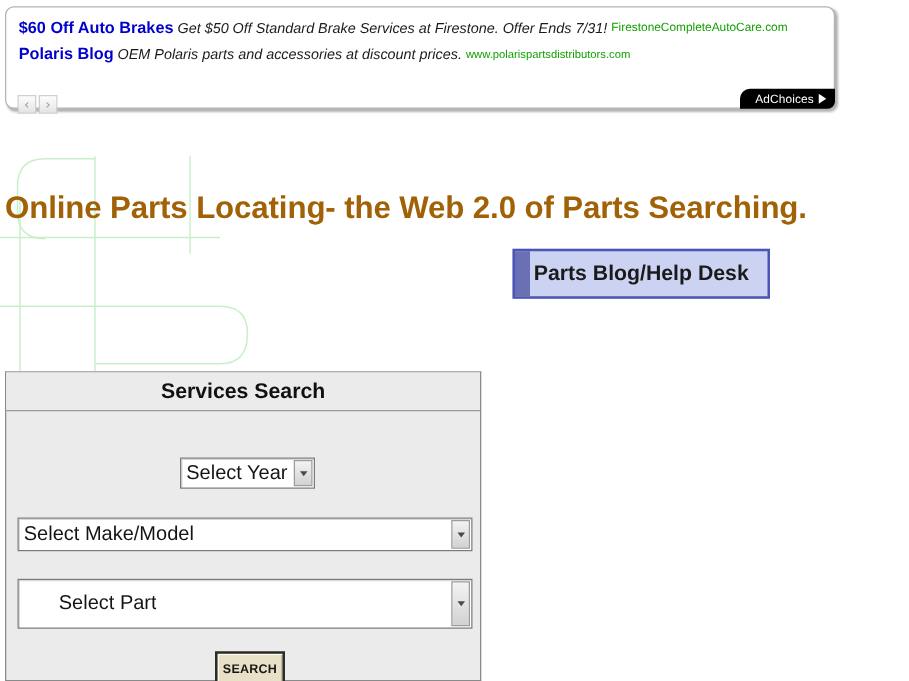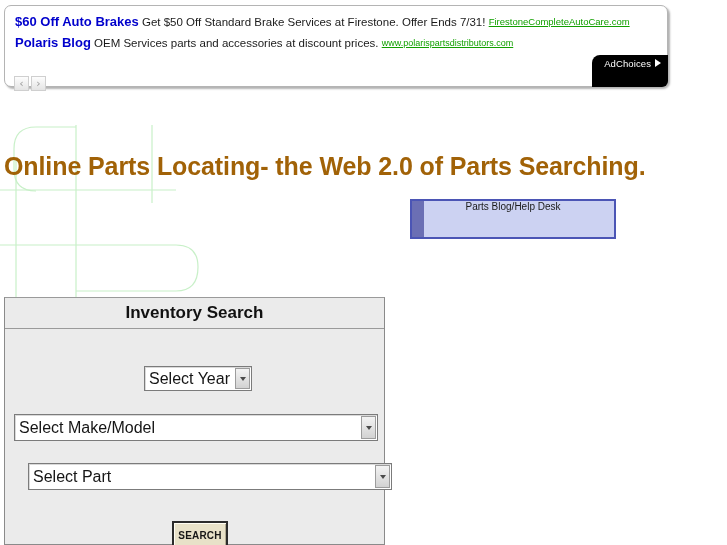--- a/index.html
+++ b/index.html
@@ -52,24 +52,24 @@
   .ad-row.r2 { top: 30px; }
   .ad-row.r3 { top: 51px; }
   .ad-title {
     color: #0000cc;
     font-weight: bold;
     font-size: 13px;
   }
   .ad-desc {
     color: #1a1a1a;
     font-size: 11.5px;
+    font-style: italic;
   }
   .ad-link {
     color: #12a000;
-    text-decoration: underline;
     font-size: 9px;
     vertical-align: 1px;
   }
   .ad-link.big { font-size: 9.5px; }
 
   .ad-nav {
     position: absolute;
     left: 9px;
     top: 70px;
     display: flex;
@@ -91,21 +91,21 @@
   }
 
   .adchoices {
     position: absolute;
     right: -1px;
     bottom: -1px;
     height: 16px;
     background: #000000;
     color: #ffffff;
     border-radius: 8px 0 6px 0;
-    padding: 0 7px 16px 12px;
+    padding: 0 7px 0 12px;
     display: flex;
     align-items: center;
     gap: 4px;
     font-size: 9.5px;
     letter-spacing: 0.1px;
   }
   .adchoices .tri {
     width: 0; height: 0;
     border-left: 6px solid #ffffff;
     border-top: 4px solid transparent;
@@ -129,25 +129,27 @@
   .blog-btn {
     position: absolute;
     left: 410px;
     top: 199px;
     width: 206px;
     height: 40px;
     background: #ccd2f2;
     border: 2px solid #4b55b5;
     box-sizing: border-box;
     display: flex;
-    justify-content: center;
-    font-size: 10px;
+    align-items: center;
+    justify-content: center;
+    font-size: 17px;
     color: #1a1a1a;
     z-index: 3;
     cursor: pointer;
+    font-weight: bold;
   }
   .blog-btn .lefttab {
     position: absolute;
     left: 0;
     top: 0;
     bottom: 0;
     width: 12px;
     background: #6b6fb4;
   }
 
@@ -226,24 +228,25 @@
   }
   .sel-year .txt { padding-right: 18px; }
 
   .sel-make {
     left: 9px;
     top: 85px;
     width: 364px;
     height: 27px;
   }
   .sel-part {
-    left: 23px;
+    left: 9px;
     top: 134px;
     width: 364px;
-    height: 27px;
+    height: 40px;
+    padding-left: 28px;
   }
 
   .search-btn {
     position: absolute;
     left: 167px;
     top: 192px;
     width: 56px;
     height: 28px;
     background: #e8e1c8;
     border: 2px solid #2b2b2b;
@@ -277,21 +280,21 @@
 <div class="adbox">
 
   <div class="ad-row r1">
     <span class="ad-title">$60 Off Auto Brakes</span>
     <span class="ad-desc">Get $50 Off Standard Brake Services at Firestone. Offer Ends 7/31!</span>
     <span class="ad-link big">FirestoneCompleteAutoCare.com</span>
   </div>
 
   <div class="ad-row r2">
     <span class="ad-title">Polaris Blog</span>
-    <span class="ad-desc">OEM Services parts and accessories at discount prices.</span>
+    <span class="ad-desc">OEM Polaris parts and accessories at discount prices.</span>
     <span class="ad-link">www.polarispartsdistributors.com</span>
   </div>
 
 
   <div class="ad-nav">
     <div class="ad-nav-btn">‹</div>
     <div class="ad-nav-btn">›</div>
   </div>
 
   <div class="adchoices">
@@ -301,21 +304,21 @@
 </div>
 
 <div class="headline">Online Parts Locating- the Web 2.0 of Parts Searching.</div>
 
 <div class="blog-btn">
   <span class="lefttab"></span>
   <span>Parts Blog/Help Desk</span>
 </div>
 
 <div class="panel">
-  <div class="panel-header">Inventory Search</div>
+  <div class="panel-header">Services Search</div>
 
   <div class="panel-body">
 
     <div class="sel sel-year">
       <span class="txt">Select Year</span>
       <span class="arrowbox">
           <span class="caret"></span>
         </span>
     </div>
 

